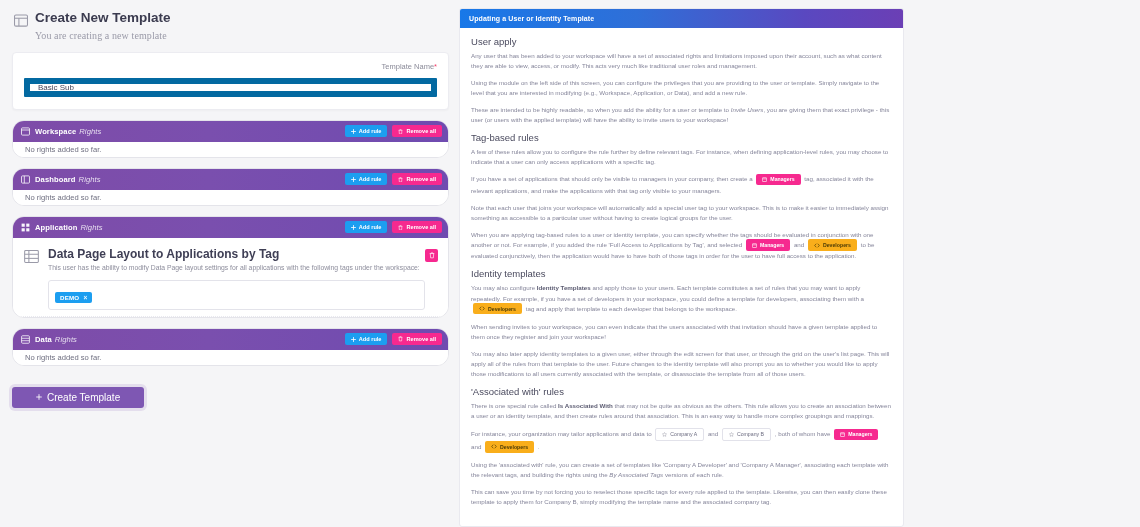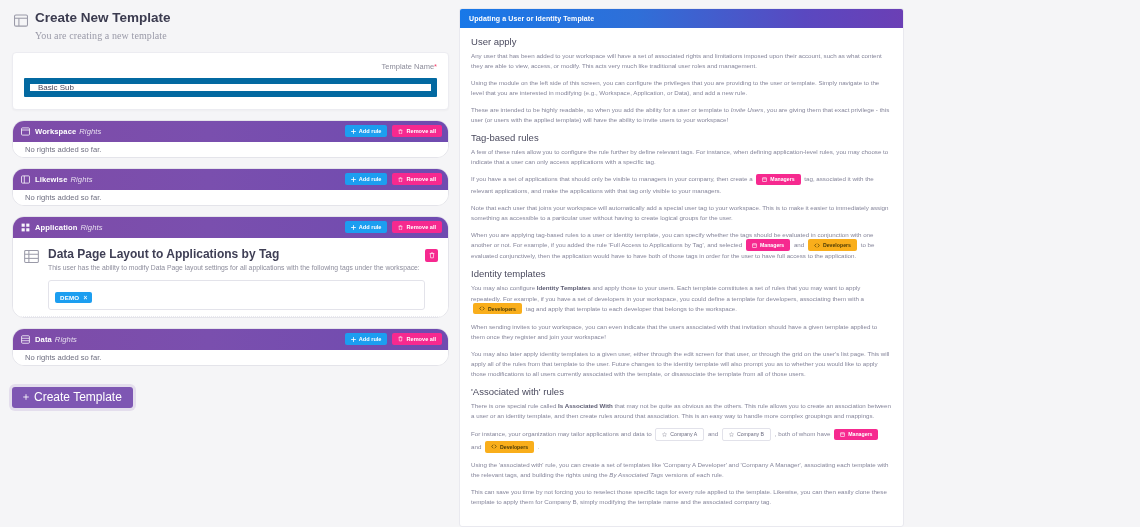--- a/index.html
+++ b/index.html
@@ -70,21 +70,21 @@
   }
   .chip-x { font-size: 6.5px; opacity: .92; cursor: pointer; }
   .rule-del {
     width: 13px; height: 13px; border-radius: 2px; background: #f6298f;
     display: flex; align-items: center; justify-content: center; flex: 0 0 auto; margin-top: 2px; cursor: pointer;
   }
 
   .btn-create {
     margin-top: 21px; display: inline-flex; align-items: center; gap: 5px;
     background: #7e57b3; color: #fff; border: none; border-radius: 3px;
-    height: 21px; padding: 0 11px; font-size: 12px; cursor: pointer;
+    height: 21px; padding: 0 24px; font-size: 10px; cursor: pointer;
     font-family: "Liberation Sans", sans-serif;
     box-shadow: 0 0 0 3px rgba(126,87,179,.14);
   }
 
   
   .right-col { width: 568px; padding: 8px 8px 0 0; }
   .help-card {
     background: #fff; border: 1px solid #e9e9ef; border-radius: 3px; overflow: hidden;
     height: 519px;
   }
@@ -166,21 +166,21 @@
     </div>
 
     
     <div class="rights-card">
       <div class="rights-head">
         <svg class="rh-icon" viewBox="0 0 12 12">
           <rect x="0.7" y="1.2" width="10.6" height="9.6" rx="1.2" fill="none" stroke="#fff" stroke-width="1.1"></rect>
           <line x1="4.4" y1="1.2" x2="4.4" y2="10.8" stroke="#fff" stroke-width="1.1"></line>
         </svg>
         <span class="rh-title">
-          <span>Likewise</span><em>Rights</em>
+          <span>Dashboard</span><em>Rights</em>
         </span>
         <span class="rh-spacer"></span>
         <button class="btn-add">
           <svg width="5" height="5" viewBox="0 0 10 10">
               <path d="M5 1v8M1 5h8" stroke="#fff" stroke-width="1.6" stroke-linecap="round"></path>
             </svg>
           <span>Add rule</span>
         </button>
         <button class="btn-remove">
           <svg width="5" height="5.5" viewBox="0 0 10 11">

